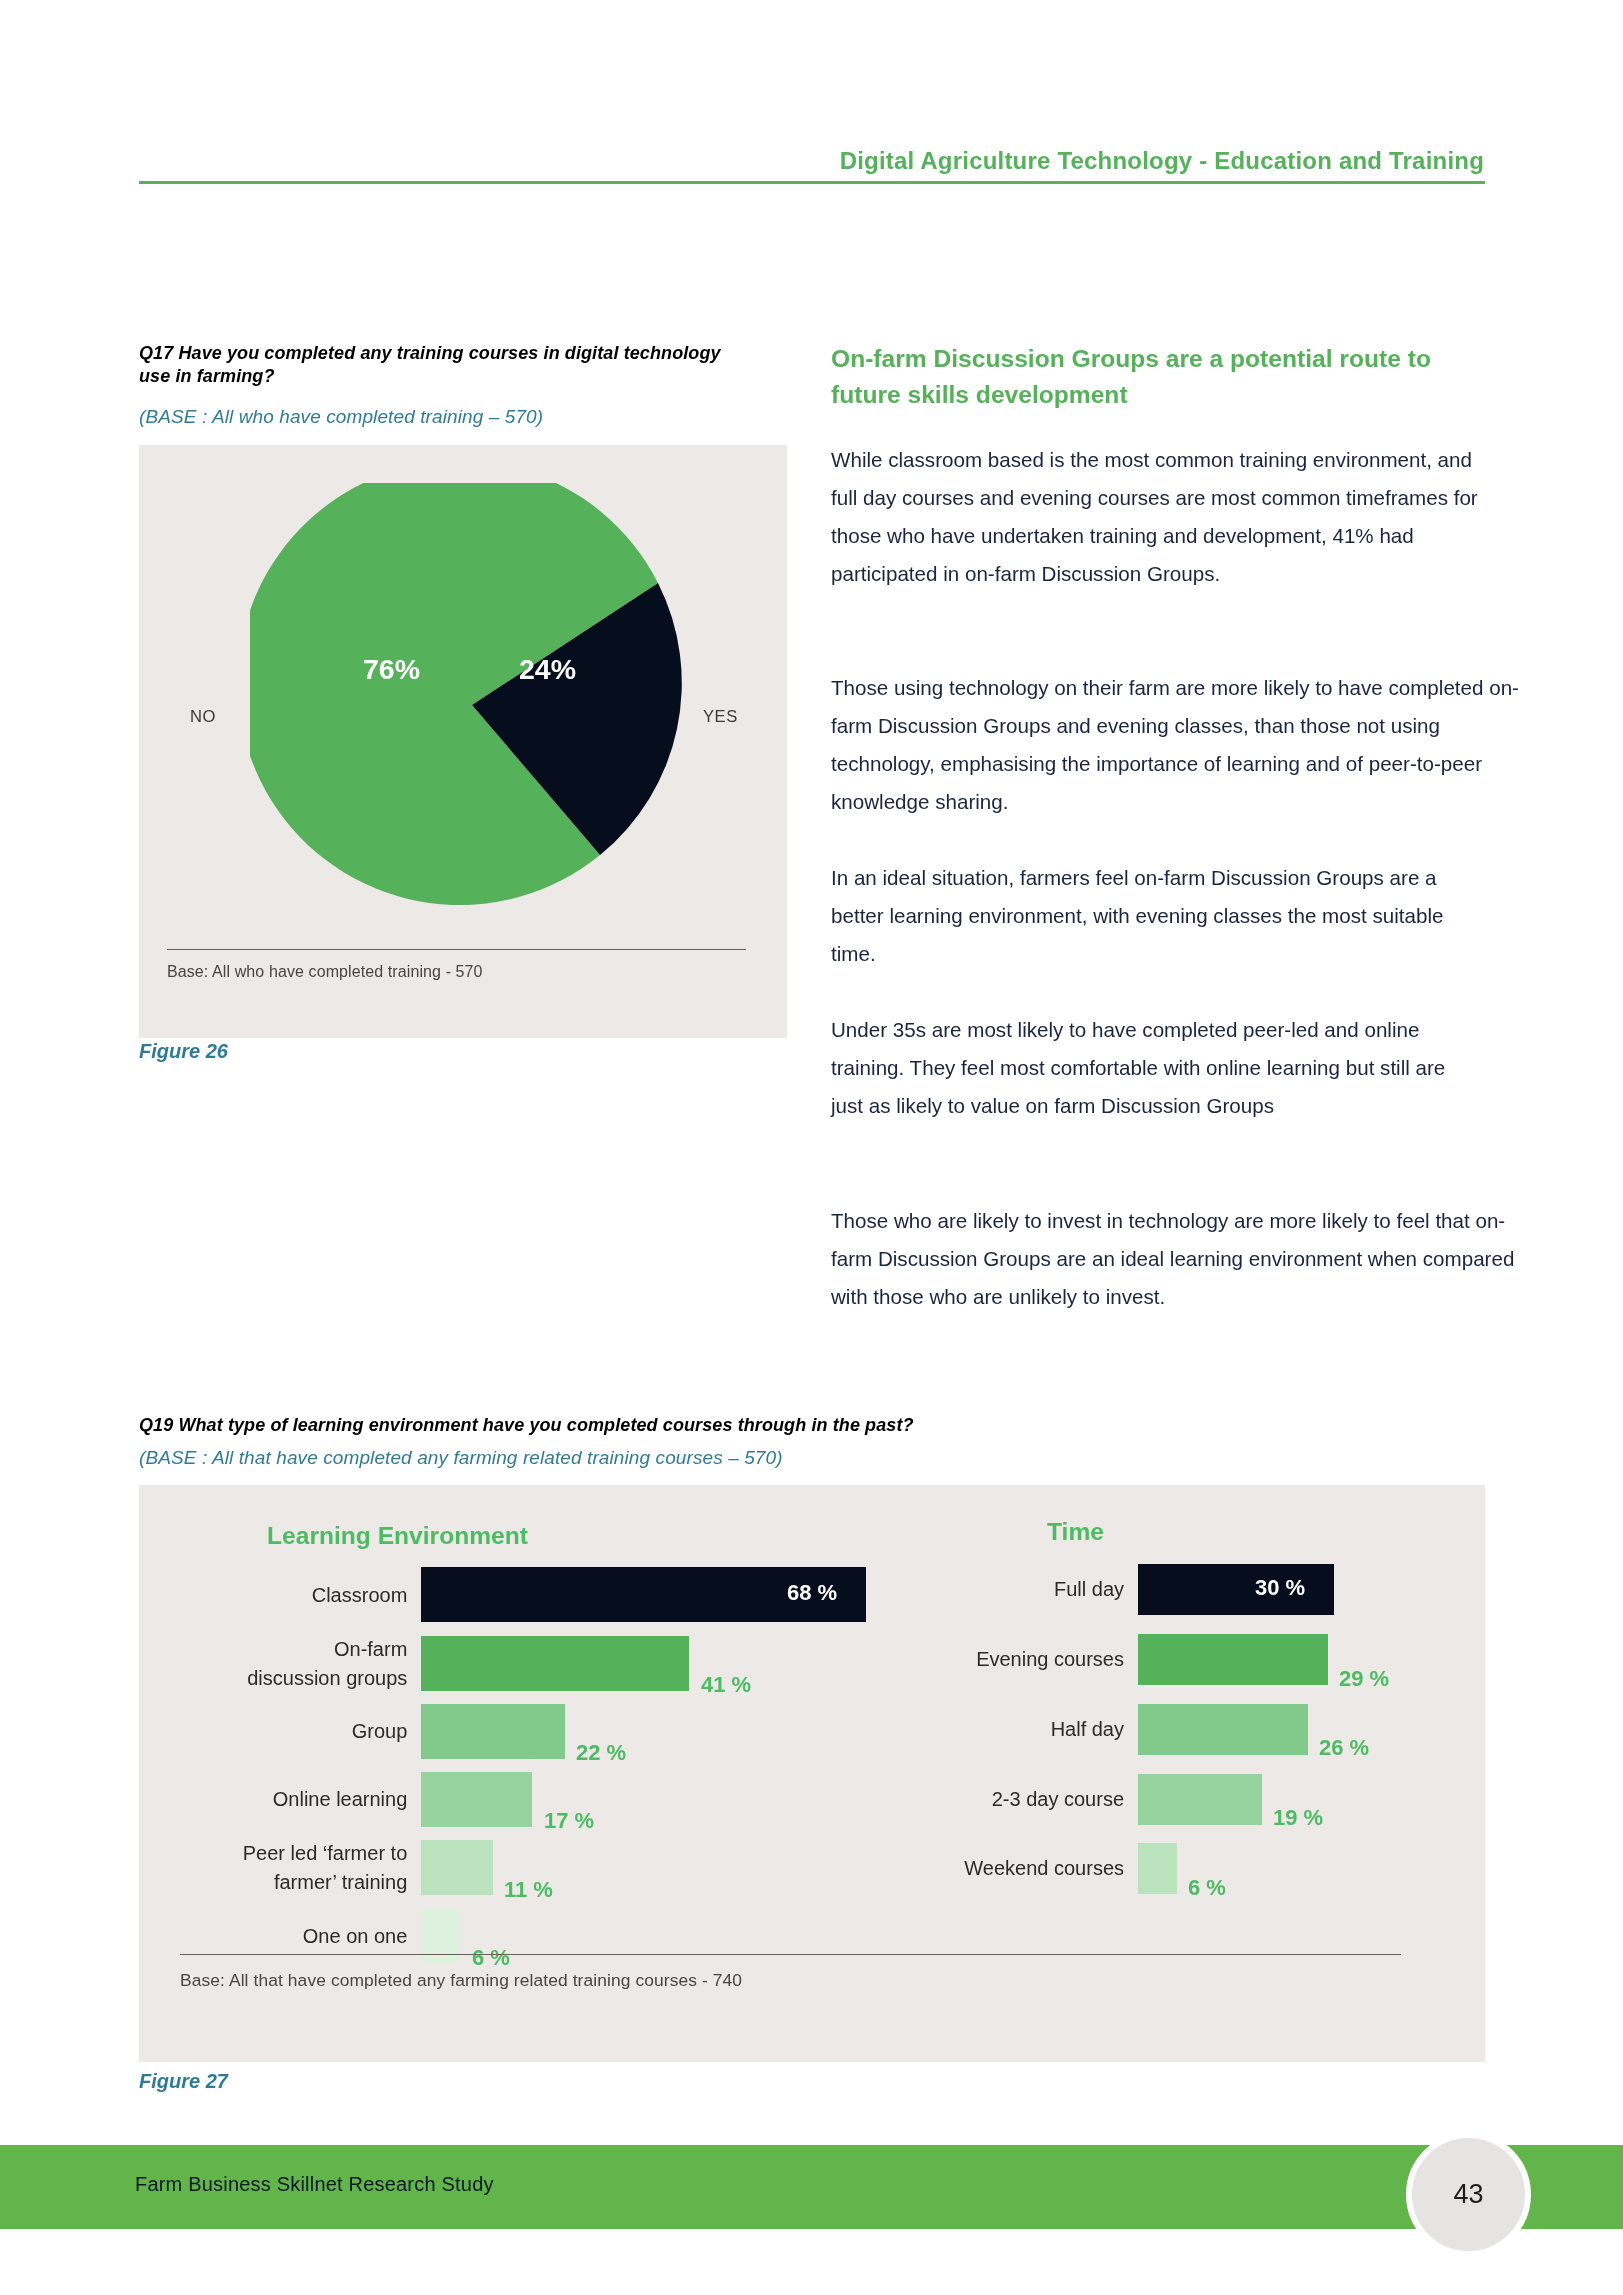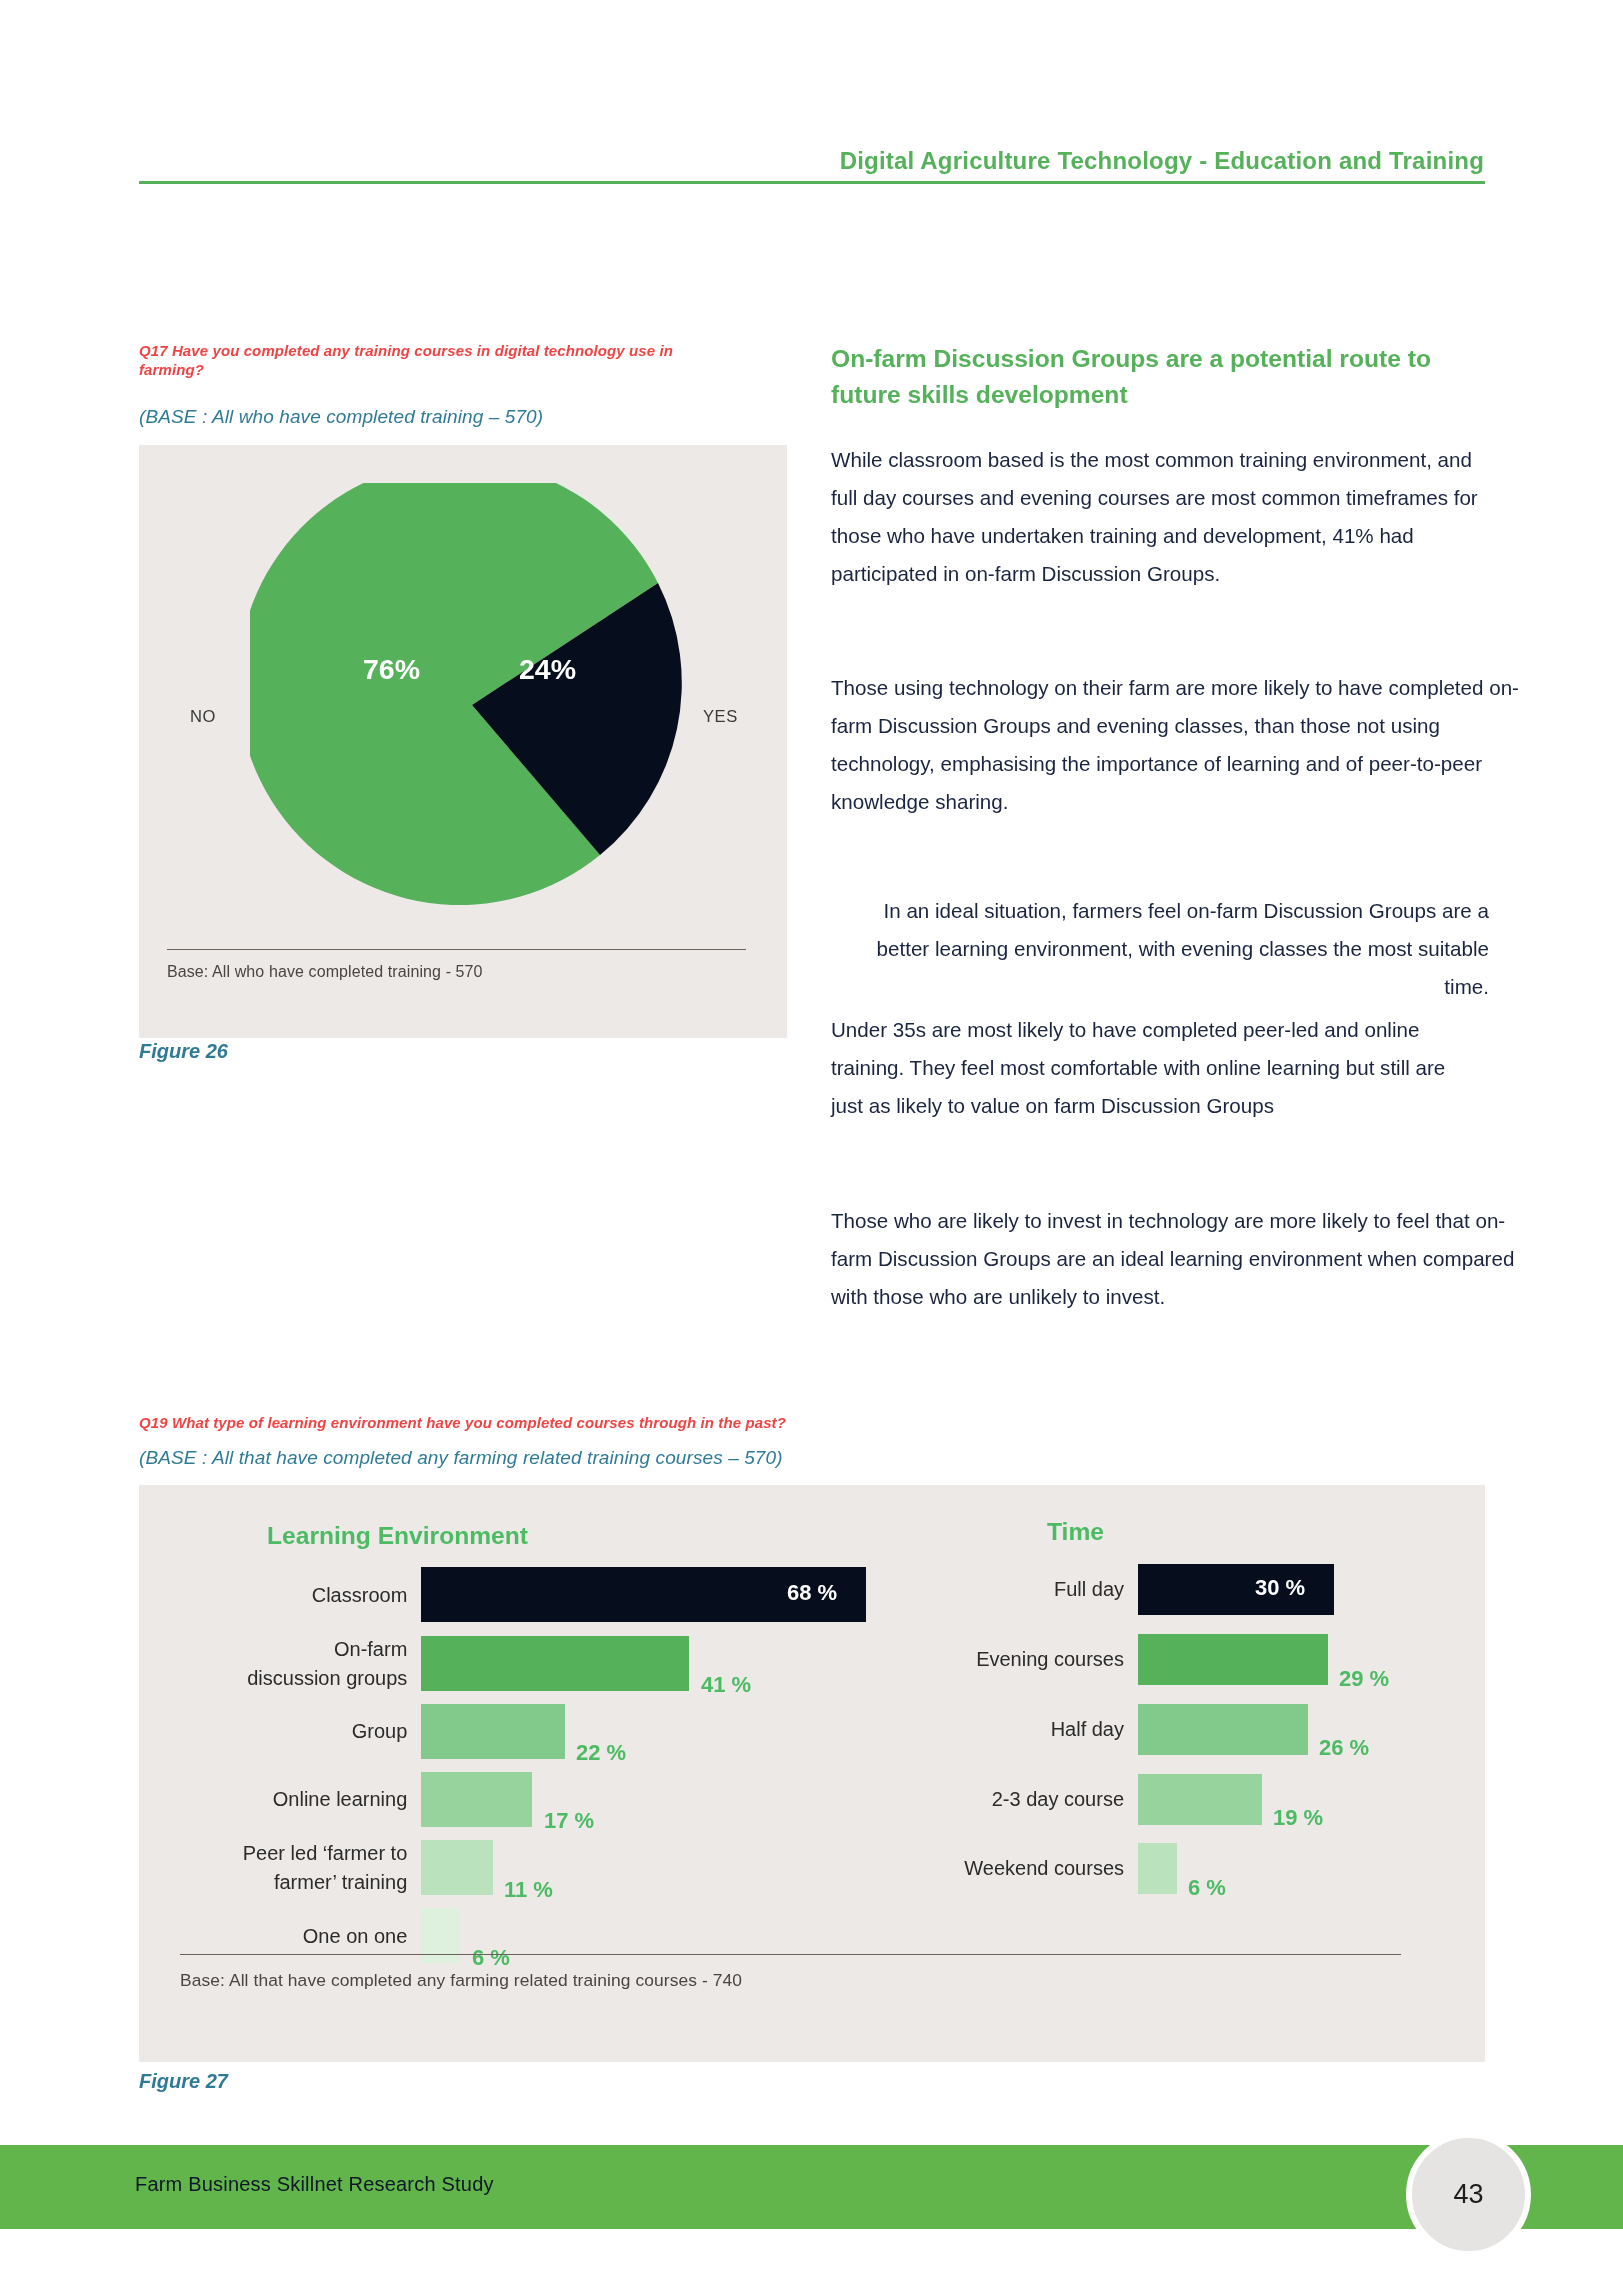--- a/index.html
+++ b/index.html
@@ -20,22 +20,22 @@
     color:#55b15a; white-space:nowrap;
   }
   .header-rule{
     position:absolute; left:139px; top:181px; width:1346px; height:3.2px;
     background:#55b15a;
   }
 
   
   .q-title{
     position:absolute;
-    font-size:15px; font-weight:700; font-style:italic;
-    color:#ef4444; line-height:1.26; letter-spacing:0.1px;
+    font-size:18px; font-weight:700; font-style:italic;
+    color:#000000; line-height:1.26; letter-spacing:0.1px;
   }
   .q-base{
     position:absolute;
     font-size:19px; font-style:italic; color:#2f7b95;
     letter-spacing:0.1px;
   }
   .fig-cap{
     position:absolute;
     font-size:20px; font-weight:700; font-style:italic; color:#2f7b95;
   }
@@ -124,21 +124,21 @@
     <div class="base-note" style="left:28px;top:518px;">Base: All who have completed training - 570</div>
   </div>
 
   <div class="fig-cap" style="left:139px;top:1040px;">Figure 26</div>
 
 
   <div class="sec-head" style="left:831px;top:341px;width:658px;">On-farm Discussion Groups are a potential route to future skills development</div>
 
   <div class="body-par" style="left:831px;top:441px;width:666px;">While classroom based is the most common training environment, and full day courses and evening courses are most common timeframes for those who have undertaken training and development, 41% had participated in on-farm Discussion Groups.</div>
   <div class="body-par" style="left:831px;top:669px;width:690px;">Those using technology on their farm are more likely to have completed on-farm Discussion Groups and evening classes, than those not using technology, emphasising the importance of learning and of peer-to-peer knowledge sharing.</div>
-  <div class="body-par" style="left:831px;top:892px;width:658px;text-align:right;">In an ideal situation, farmers feel on-farm Discussion Groups are a better learning environment, with evening classes the most suitable time.</div>
+  <div class="body-par" style="left:831px;top:859px;width:658px;">In an ideal situation, farmers feel on-farm Discussion Groups are a better learning environment, with evening classes the most suitable time.</div>
   <div class="body-par" style="left:831px;top:1011px;width:634px;">Under 35s are most likely to have completed peer-led and online training.  They feel most comfortable with online learning but still are just as likely to value on farm Discussion Groups</div>
   <div class="body-par" style="left:831px;top:1202px;width:690px;">Those who are likely to invest in technology are more likely to feel that on-farm Discussion Groups are an ideal learning environment when compared with those who are unlikely to invest.</div>
 
   <div class="q-title" style="left:139px;top:1414px;width:1110px;">Q19 What type of learning environment have you completed courses through in the past?</div>
   <div class="q-base" style="left:139px;top:1447px;">(BASE : All that have completed any farming related training courses – 570)</div>
 
   <div class="panel" style="left:139px;top:1485px;width:1346px;height:577px;">
 
     <div class="chart-head" style="left:128px;top:37px;">Learning Environment</div>
 

